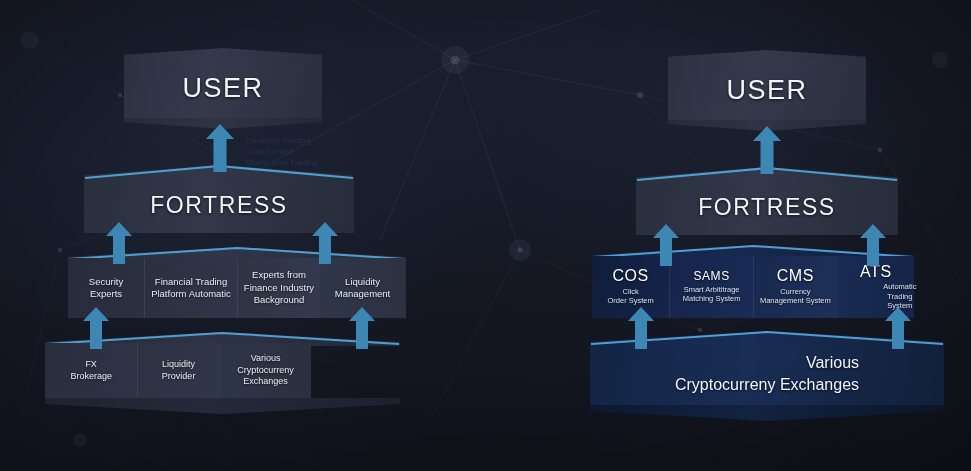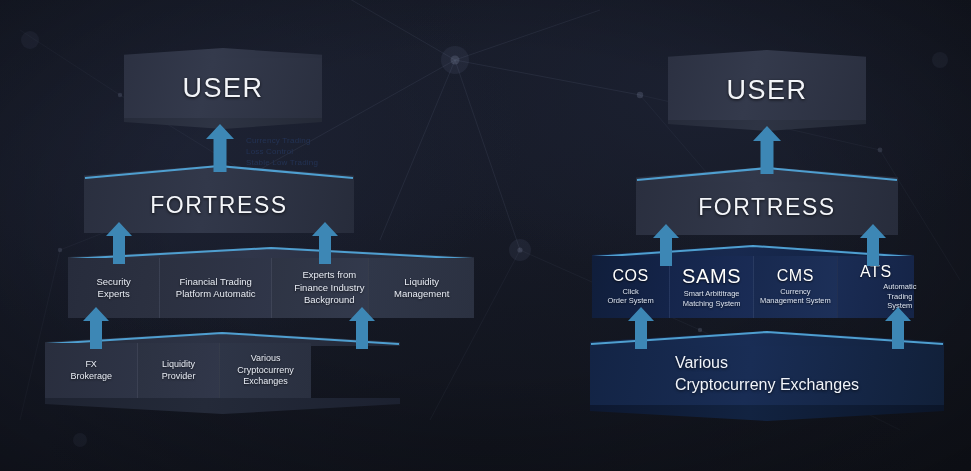--- a/index.html
+++ b/index.html
@@ -95,21 +95,21 @@
   .seg .acr{
     font-weight:400;color:#ffffff;letter-spacing:.6px;
     text-shadow:0 1px 2px rgba(0,0,0,.7);line-height:1.05;
   }
   .seg .sub{color:#dbe2ee;line-height:1.25;text-shadow:0 1px 2px rgba(0,0,0,.6);}
   .seg .plain{line-height:1.3;text-shadow:0 1px 2px rgba(0,0,0,.6);}
 
   
   .base-slab{
     position:absolute;
-    display:flex;align-items:center;justify-content:center;text-align:left;
+    display:flex;align-items:center;justify-content:center;text-align:right;
   }
   .base-slab .chev{
     position:absolute;left:0;right:0;top:-12px;height:15px;
     clip-path:polygon(0 72%, 50% 0%, 100% 72%, 100% 100%, 0 100%);
   }
   .base-slab .chev-line{position:absolute;left:0;right:0;top:-13px;height:16px;}
   .base-slab .chev-line svg{display:block;width:100%;height:100%;}
   .base-slab .txt{
     position:relative;z-index:3;color:#f1f4fa;line-height:1.35;
     text-shadow:0 1px 3px rgba(0,0,0,.7);
@@ -199,21 +199,21 @@
       <svg viewBox="0 0 26 42" preserveAspectRatio="none">
         <polygon points="13,0 26,14 19,14 19,42 7,42 7,14 0,14" fill="#3d87b5"></polygon>
       </svg>
     </div>
     <div class="arrow" style="left:312px;top:222px;width:26px;height:42px;">
       <svg viewBox="0 0 26 42" preserveAspectRatio="none">
         <polygon points="13,0 26,14 19,14 19,42 7,42 7,14 0,14" fill="#3d87b5"></polygon>
       </svg>
     </div>
 
-    <div class="tier" style="left:68px;top:258px;width:406px;height:60px;">
+    <div class="tier" style="left:68px;top:258px;width:338px;height:60px;">
       <div class="chev" style="background:linear-gradient(100deg,#282d3d,#30364a 45%,#252a39);"></div>
       <div class="chev-line">
         <svg viewBox="0 0 338 15" preserveAspectRatio="none">
           <polyline points="1,13 169,2 337,13" fill="none" stroke="#4f9fd0" stroke-width="2"></polyline>
         </svg>
       </div>
       <div class="seg" style="width:22.5%;background:linear-gradient(100deg,#272c3c,#2c3141);padding:0 4px;">
         <span class="plain" style="font-size:9.5px;white-space:pre-line;">Security
 Experts</span>
       </div>
@@ -308,21 +308,21 @@
         <svg viewBox="0 0 322 15" preserveAspectRatio="none">
           <polyline points="1,13 161,2 321,13" fill="none" stroke="#4f9fd0" stroke-width="2"></polyline>
         </svg>
       </div>
       <div class="seg" style="width:24%;background:linear-gradient(100deg,#101e3b,#142banything);background:linear-gradient(100deg,#101e3b,#14244a);padding:0 3px;">
         <span class="acr" style="font-size:16px;">COS</span>
         <span class="sub" style="font-size:7.5px;white-space:pre-line;margin-top:2px;">Click
 Order System</span>
       </div>
       <div class="seg" style="width:26%;background:linear-gradient(100deg,#15254b,#1a2c56);padding:0 3px;">
-        <span class="acr" style="font-size:20px;">SAMS</span>
+        <span class="acr" style="font-size:12px;">SAMS</span>
         <span class="sub" style="font-size:7.5px;white-space:pre-line;margin-top:2px;">Smart Arbititrage
 Matching System</span>
       </div>
       <div class="seg" style="width:26%;background:linear-gradient(100deg,#18294f,#1d3059);padding:0 3px;">
         <span class="acr" style="font-size:16px;">CMS</span>
         <span class="sub" style="font-size:7.5px;white-space:pre-line;margin-top:2px;">Currency
 Management System</span>
       </div>
       <div class="seg" style="width:24%;background:linear-gradient(100deg,#1a2c54,#152447);padding:0 3px;">
         <span class="acr" style="font-size:16px;">ATS</span>

